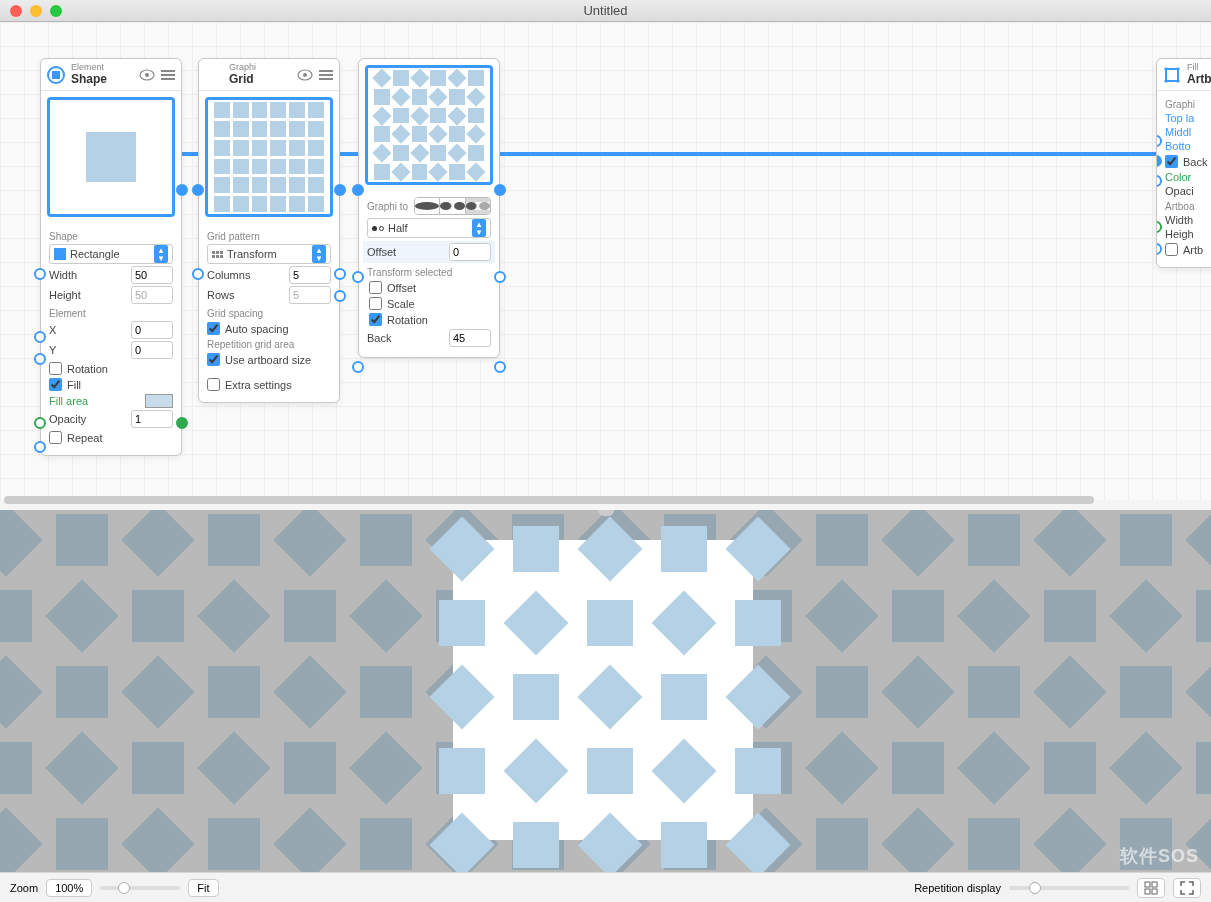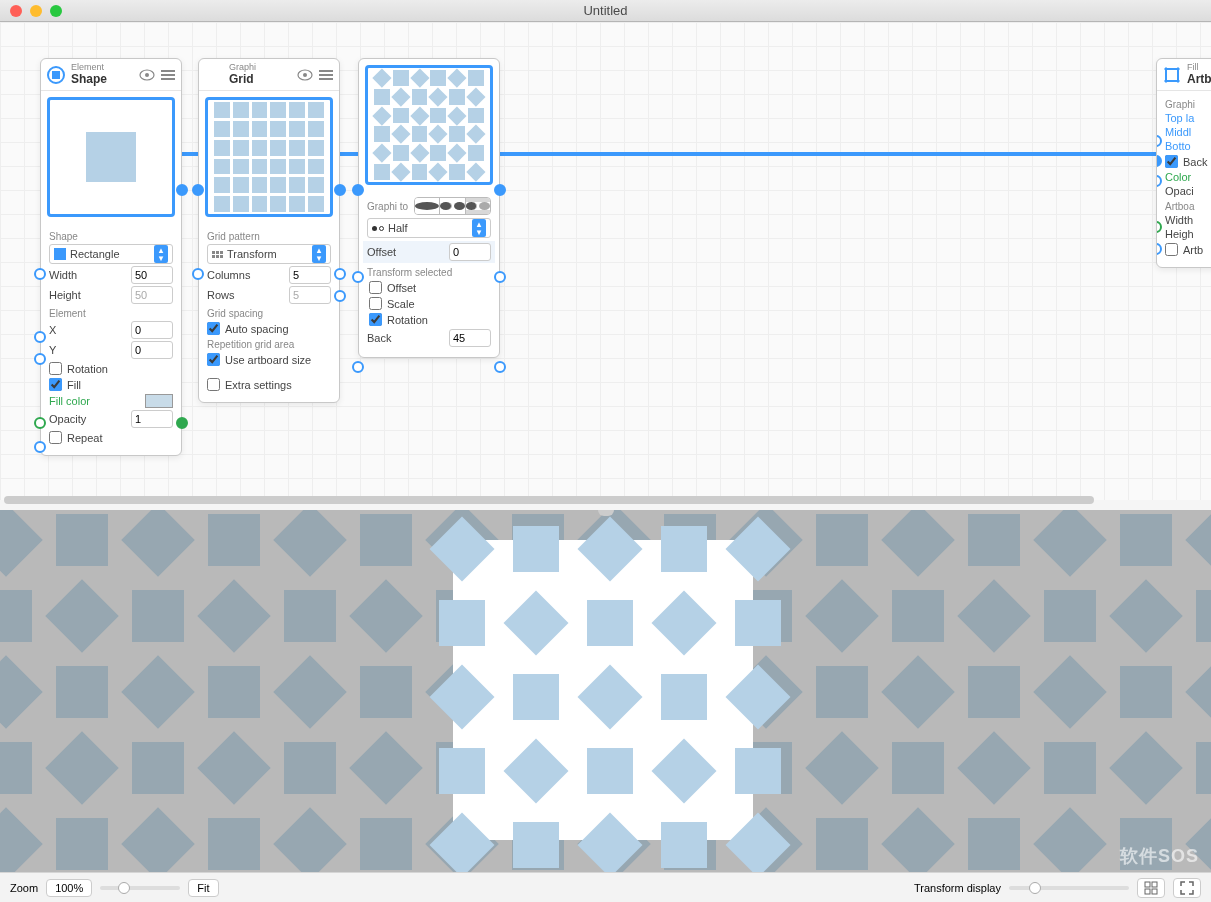--- a/index.html
+++ b/index.html
@@ -177,21 +177,21 @@
       <div class="port" style="left:-7px; top:294px;"></div>
       <div class="chk">
           <input type="checkbox" style="">
           <span>Rotation</span>
         </div>
       <div class="chk">
           <input type="checkbox" checked="" style="">
           <span>Fill</span>
         </div>
       <div class="row green">
-          <label>Fill color</label>
+          <label>Fill area</label>
           <div class="swatch"></div>
         </div>
       <div class="port green" style="left:-7px; top:358px;"></div>
       <div class="port green filled" style="right:-7px; top:358px; background:#2fa84f;"></div>
       <div class="row">
           <label>Opacity</label>
           <input class="num" value="1" style="">
         </div>
       <div class="port" style="left:-7px; top:382px;"></div>
       <div class="chk">
@@ -598,21 +598,21 @@
 <div class="watermark">软件SOS</div>
 
 <div class="bottombar">
   <span>Zoom</span>
   <div class="btn">100%</div>
   <div class="slider">
       <div class="knob" style="left:18px;"></div>
     </div>
   <div class="btn">Fit</div>
   <div class="spacer"></div>
-  <span>Transform display</span>
+  <span>Repetition display</span>
   <div class="slider" style="width:120px;">
       <div class="knob" style="left:20px;"></div>
     </div>
   <div class="iconbtn">
       <svg width="14" height="14">
         <rect x="1" y="1" width="5" height="5" fill="none" stroke="#666"></rect>
         <rect x="8" y="1" width="5" height="5" fill="none" stroke="#666"></rect>
         <rect x="1" y="8" width="5" height="5" fill="none" stroke="#666"></rect>
         <rect x="8" y="8" width="5" height="5" fill="none" stroke="#666"></rect>
       </svg>

